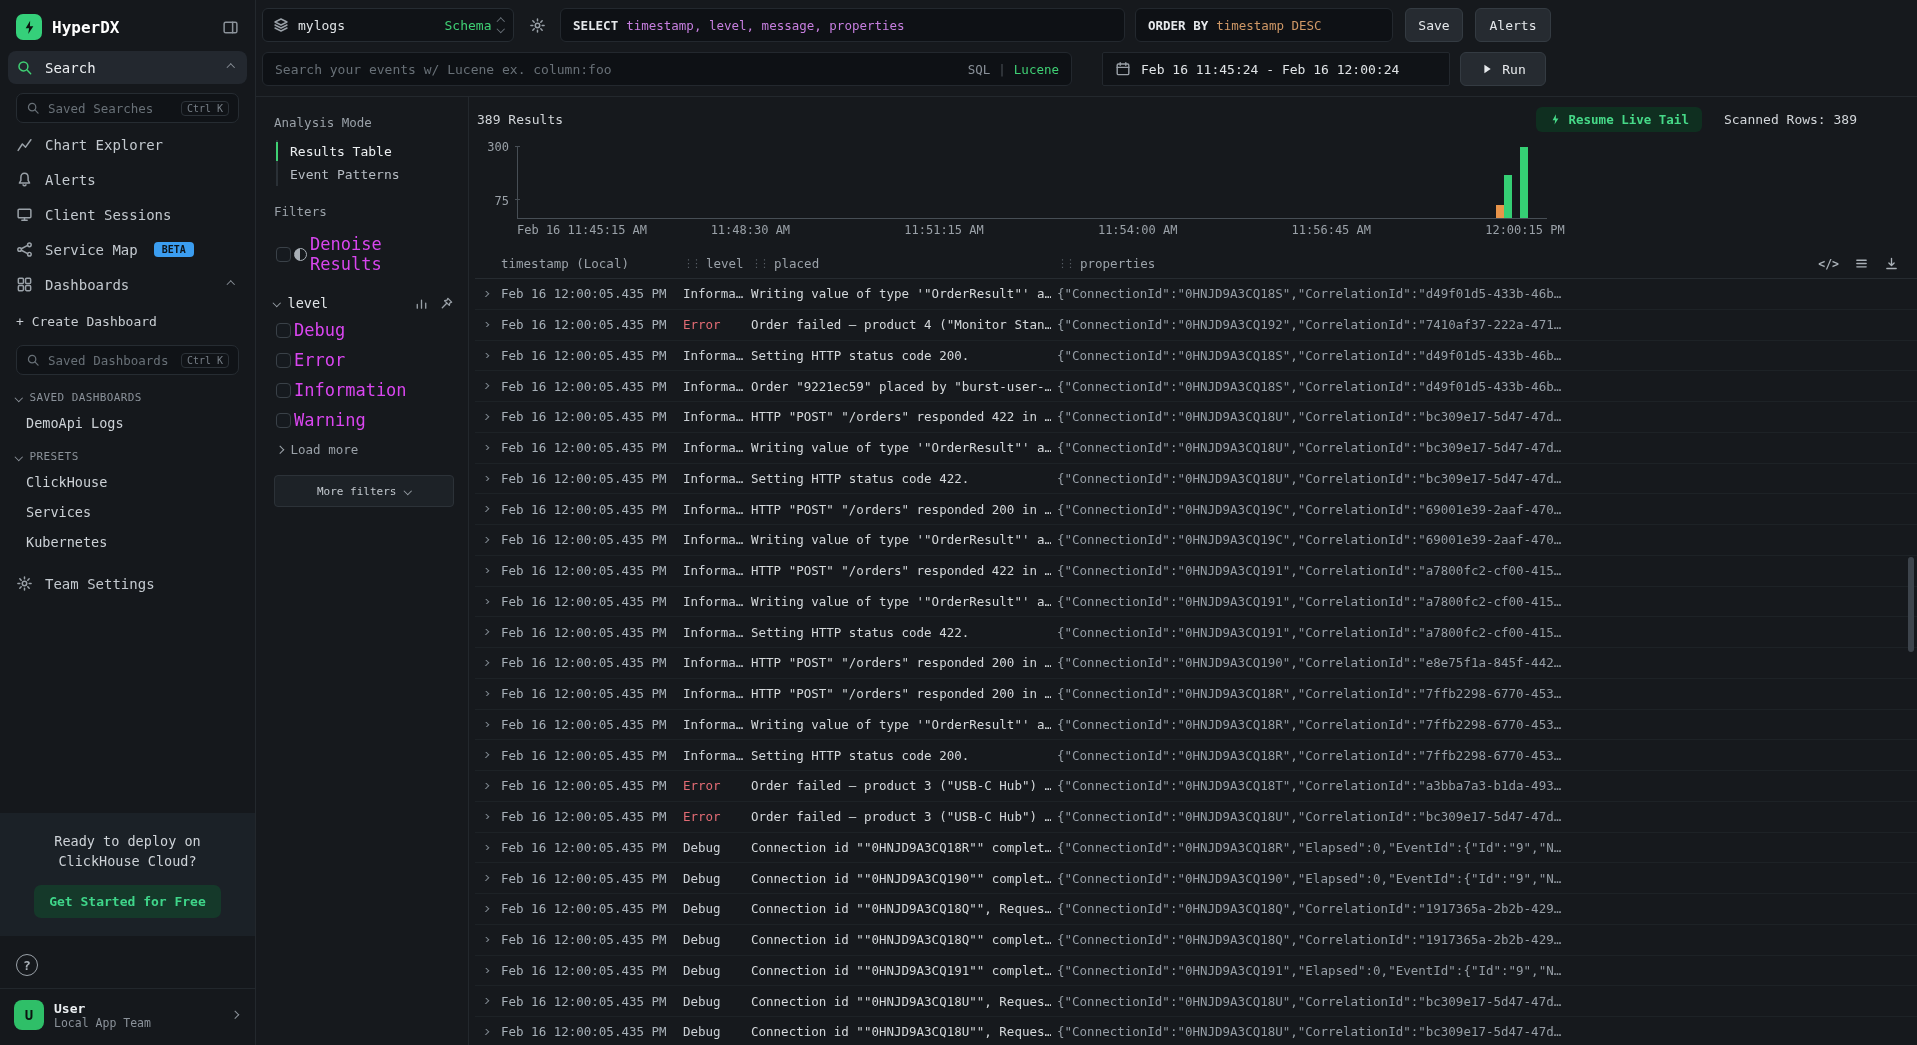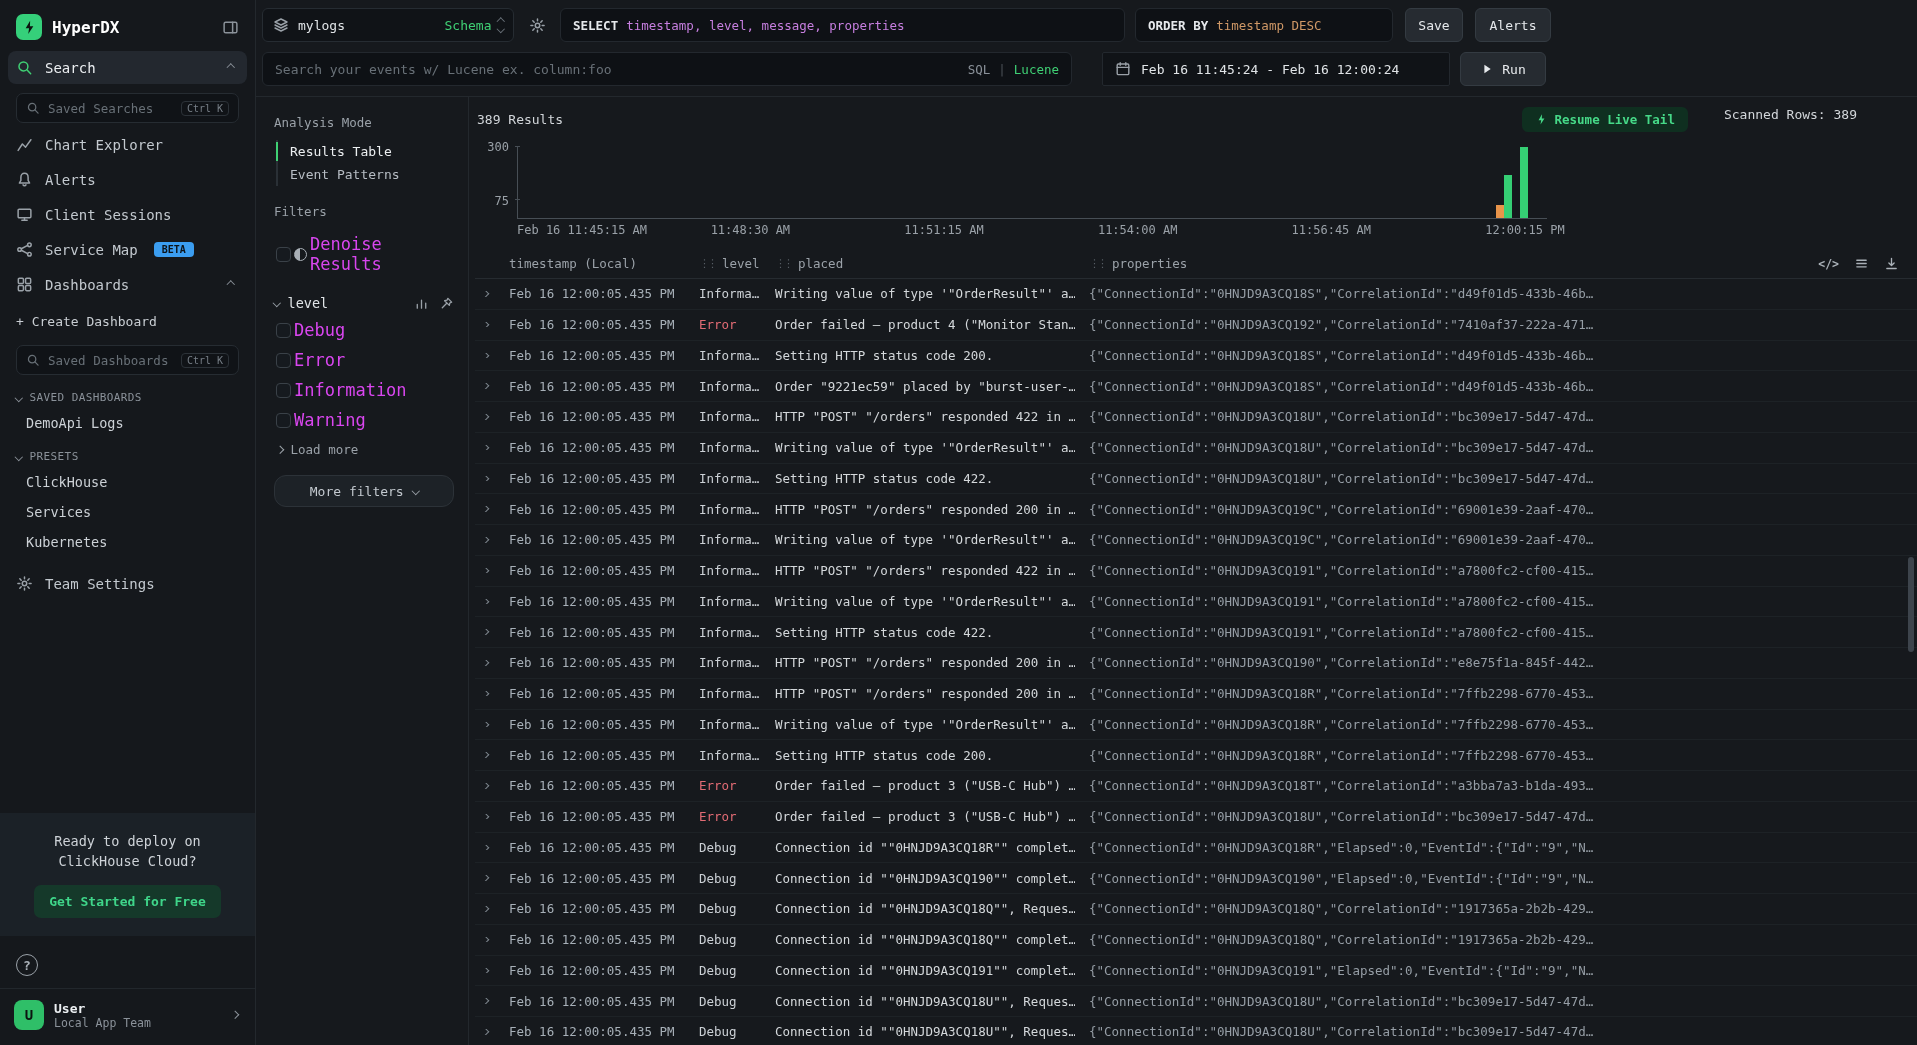--- a/index.html
+++ b/index.html
@@ -80,40 +80,40 @@
   .mode-item{padding:4px 12px;font-size:13px;color:#b7bdc4;position:relative;cursor:pointer}
   .mode-item.active{color:#eceff1}
   .mode-item.active::before{content:"";position:absolute;left:-2px;top:2px;bottom:2px;width:2px;background:#3fd074}
   .check-row{display:flex;align-items:center;gap:3px;padding:5px 2px;font-size:17px;color:#d946ef;cursor:pointer}
   .checkbox{width:15px;height:15px;border:1px solid #3a4148;border-radius:4px;background:#161a1f;flex:none}
   .half-icon{width:13px;height:13px;border-radius:50%;border:1.4px solid #aab1b8;background:linear-gradient(90deg,#aab1b8 50%,transparent 50%);flex:none}
   .facet-head{display:flex;align-items:center;gap:8px;margin:16px 0 4px;color:#e0e4e7;font-size:13.5px;cursor:pointer}
   .facet-head .chev{color:#9aa1a8}
   .facet-icons{margin-left:auto;display:flex;gap:10px;color:#9aa1a8}
   .load-more{display:flex;align-items:center;gap:8px;color:#9aa1a8;font-size:12.5px;padding:7px 0 0 3px;cursor:pointer}
-  .more-filters{margin-top:18px;width:100%;display:flex;align-items:center;justify-content:center;gap:9px;background:#1d2227;border:1px solid #2c3238;border-radius:12px;height:32px;color:#c3c9cf;font-size:13px;font-family:inherit;cursor:pointer}
+  .more-filters{margin-top:18px;width:100%;display:flex;align-items:center;justify-content:center;gap:9px;background:#1d2227;border:1px solid #2c3238;border-radius:4px;height:32px;color:#c3c9cf;font-size:11px;font-family:inherit;cursor:pointer}
   .more-filters .chev{color:#9aa1a8}
 
   
   .results{flex:1;min-width:0;display:flex;flex-direction:column;position:relative;padding-left:6px}
   .res-head{display:flex;align-items:center;padding:8px 60px 0 2px;height:36px}
   .res-count{color:#d2d6da}
-  .right-group{margin-left:auto;display:flex;align-items:flex-start;gap:36px}
+  .right-group{margin-left:auto;display:flex;align-items:center;gap:22px}
   .live-tail{background:#0f2f20;color:#46d988;padding:5px 13px;border-radius:6px;font-weight:bold;font-size:12.5px;display:flex;align-items:center;gap:7px;cursor:pointer}
   .scanned{color:#d2d6da;font-size:13px}
   .hist{margin-top:14px;display:flex}
   .ygut{width:42px;position:relative}
   .ytick{position:absolute;right:8px;color:#9aa1a8;font-size:12px;transform:translateY(50%)}
   .plot{width:1030px;height:72px;position:relative;border-left:1px solid #474e55;border-bottom:1px solid #474e55}
   .ytickmark{position:absolute;left:-3px;width:5px;height:1px;background:#474e55}
   .bar{position:absolute;bottom:0;width:8px}
   .xrow{margin-left:42px;width:1030px;position:relative;height:20px}
   .xtick{position:absolute;top:4px;color:#9aa1a8;font-size:12px;white-space:nowrap}
   .log-table{flex:1;min-height:0;display:flex;flex-direction:column;margin-top:10px}
-  .thead,.tr{display:grid;grid-template-columns:20px 176px 62px 300px 1fr;column-gap:14px;align-items:center}
+  .thead,.tr{display:grid;grid-template-columns:20px 176px 62px 300px 1fr;column-gap:6px;align-items:center}
   .thead{height:30px;color:#9ba2a9;font-size:12.5px;border-bottom:1px solid #262b30;position:relative}
   .th{display:flex;align-items:center;gap:7px;overflow:hidden;white-space:nowrap;cursor:pointer}
   .grip{color:#575e65;letter-spacing:-3px;font-size:11px;cursor:col-resize}
   .tbl-tools{position:absolute;right:18px;top:0;height:100%;display:flex;align-items:center;gap:15px;color:#aab1b8}
   .tool-code{font-size:11.5px;font-weight:bold;cursor:pointer}
   .tbl-tools svg{cursor:pointer}
   .tbody{flex:1;min-height:0;overflow:hidden}
   .tr{height:30.75px;border-bottom:1px solid #1d2226;font-size:12.5px;cursor:pointer}
   .td{white-space:nowrap;overflow:hidden}
   .td-exp{display:flex;justify-content:center;color:#7b838b}

